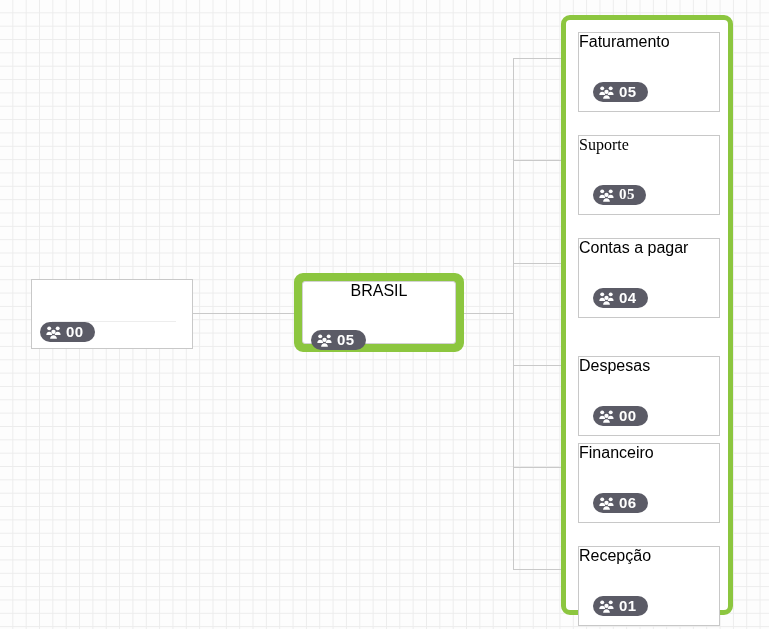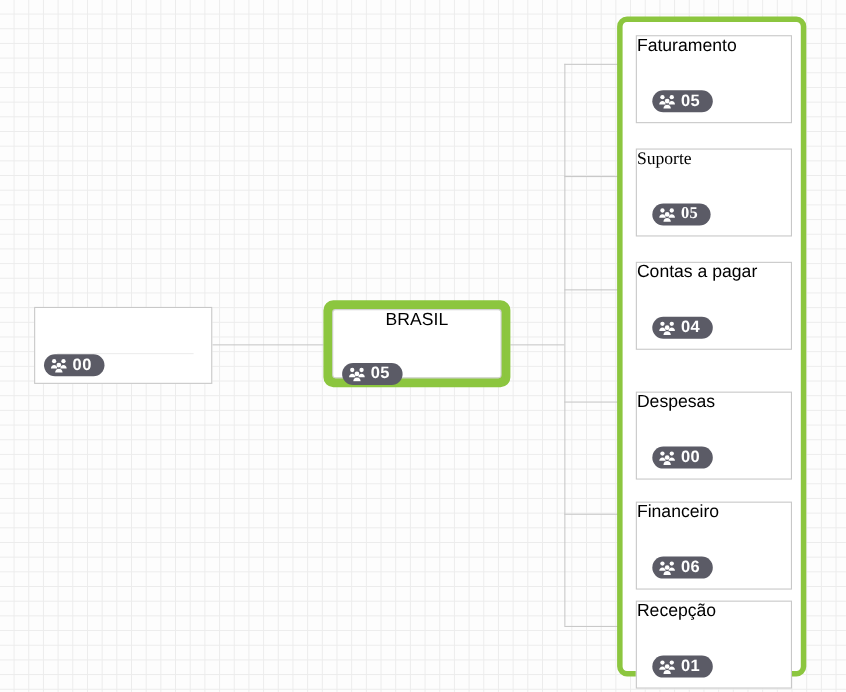--- a/index.html
+++ b/index.html
@@ -207,21 +207,21 @@
               <circle cx="12.5" cy="3.6" r="2.1" fill="#ffffff"></circle>
               <path d="M9.4 10.6c0-2 1.4-3.3 3.1-3.3s3.1 1.3 3.1 3.3z" fill="#ffffff"></path>
               <circle cx="8" cy="7.4" r="2.3" fill="#ffffff"></circle>
               <path d="M4.4 14.6c0-2.2 1.6-3.7 3.6-3.7s3.6 1.5 3.6 3.7z" fill="#ffffff"></path>
             </svg>
           </span>
           <span class="num">00</span>
         </div>
       </div>
 
-      <div class="dept" style="top:436px;height:80px;">
+      <div class="dept" style="top:423px;height:80px;">
         <div class="title">Financeiro</div>
         <div class="divider"></div>
         <div class="badge">
           <span class="ico">
             <svg viewBox="0 0 16 15" width="15" height="14" xmlns="http://www.w3.org/2000/svg">
               <circle cx="3.4" cy="3.6" r="2.1" fill="#ffffff"></circle>
               <path d="M0.3 10.6c0-2 1.4-3.3 3.1-3.3s3.1 1.3 3.1 3.3z" fill="#ffffff"></path>
               <circle cx="12.5" cy="3.6" r="2.1" fill="#ffffff"></circle>
               <path d="M9.4 10.6c0-2 1.4-3.3 3.1-3.3s3.1 1.3 3.1 3.3z" fill="#ffffff"></path>
               <circle cx="8" cy="7.4" r="2.3" fill="#ffffff"></circle>

